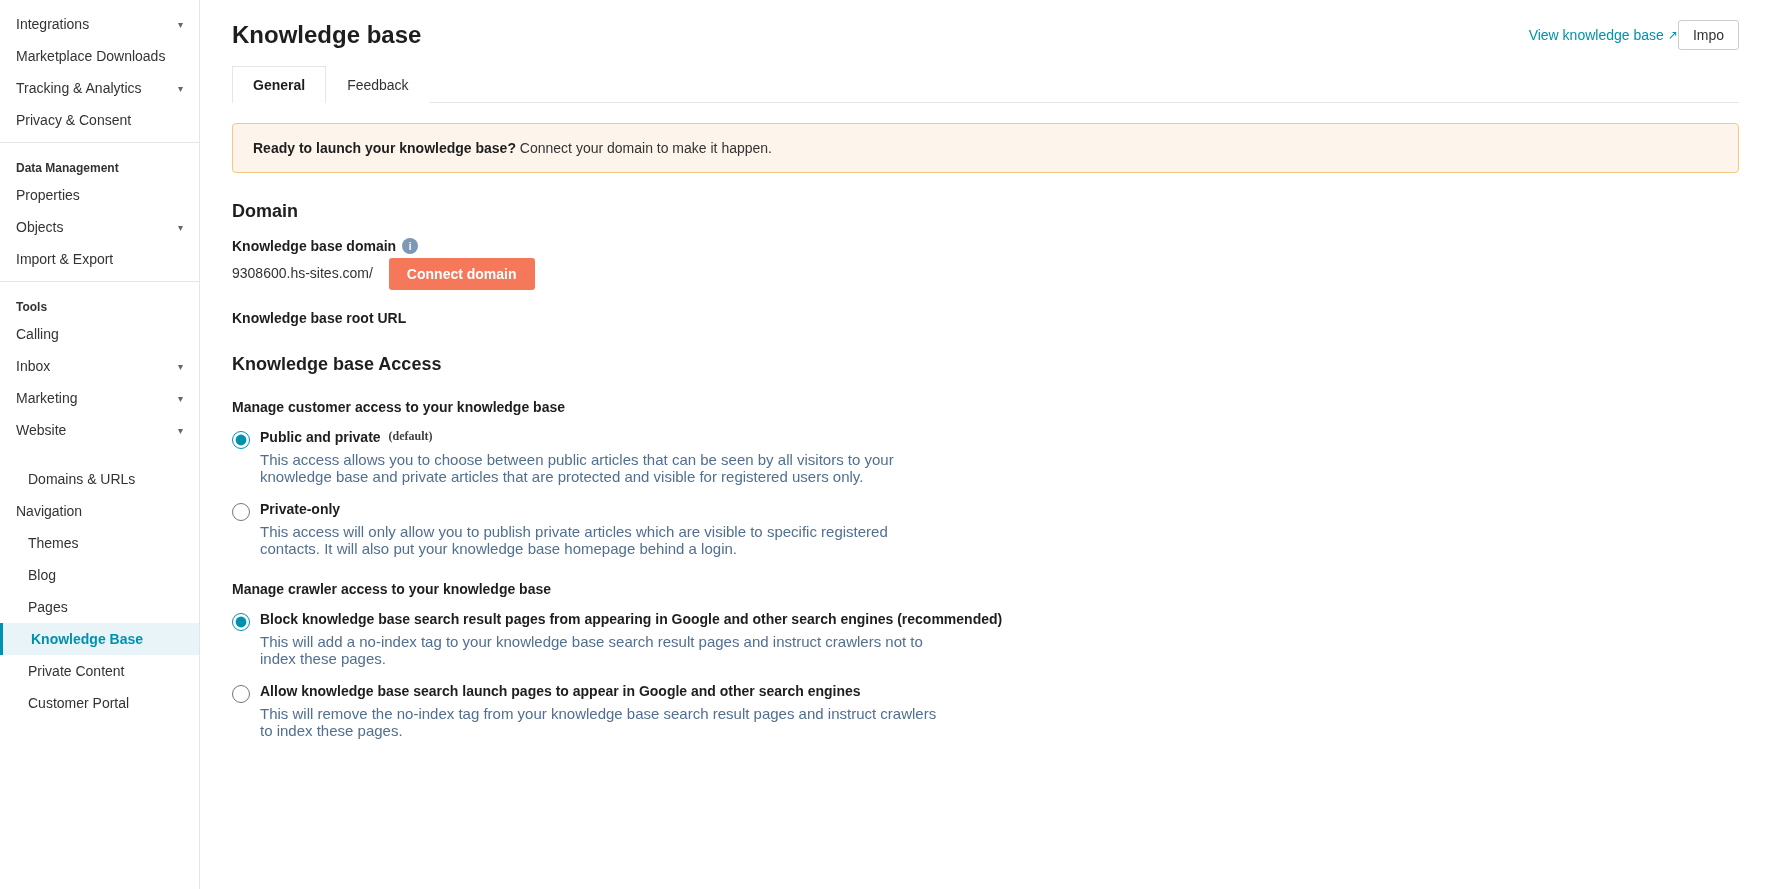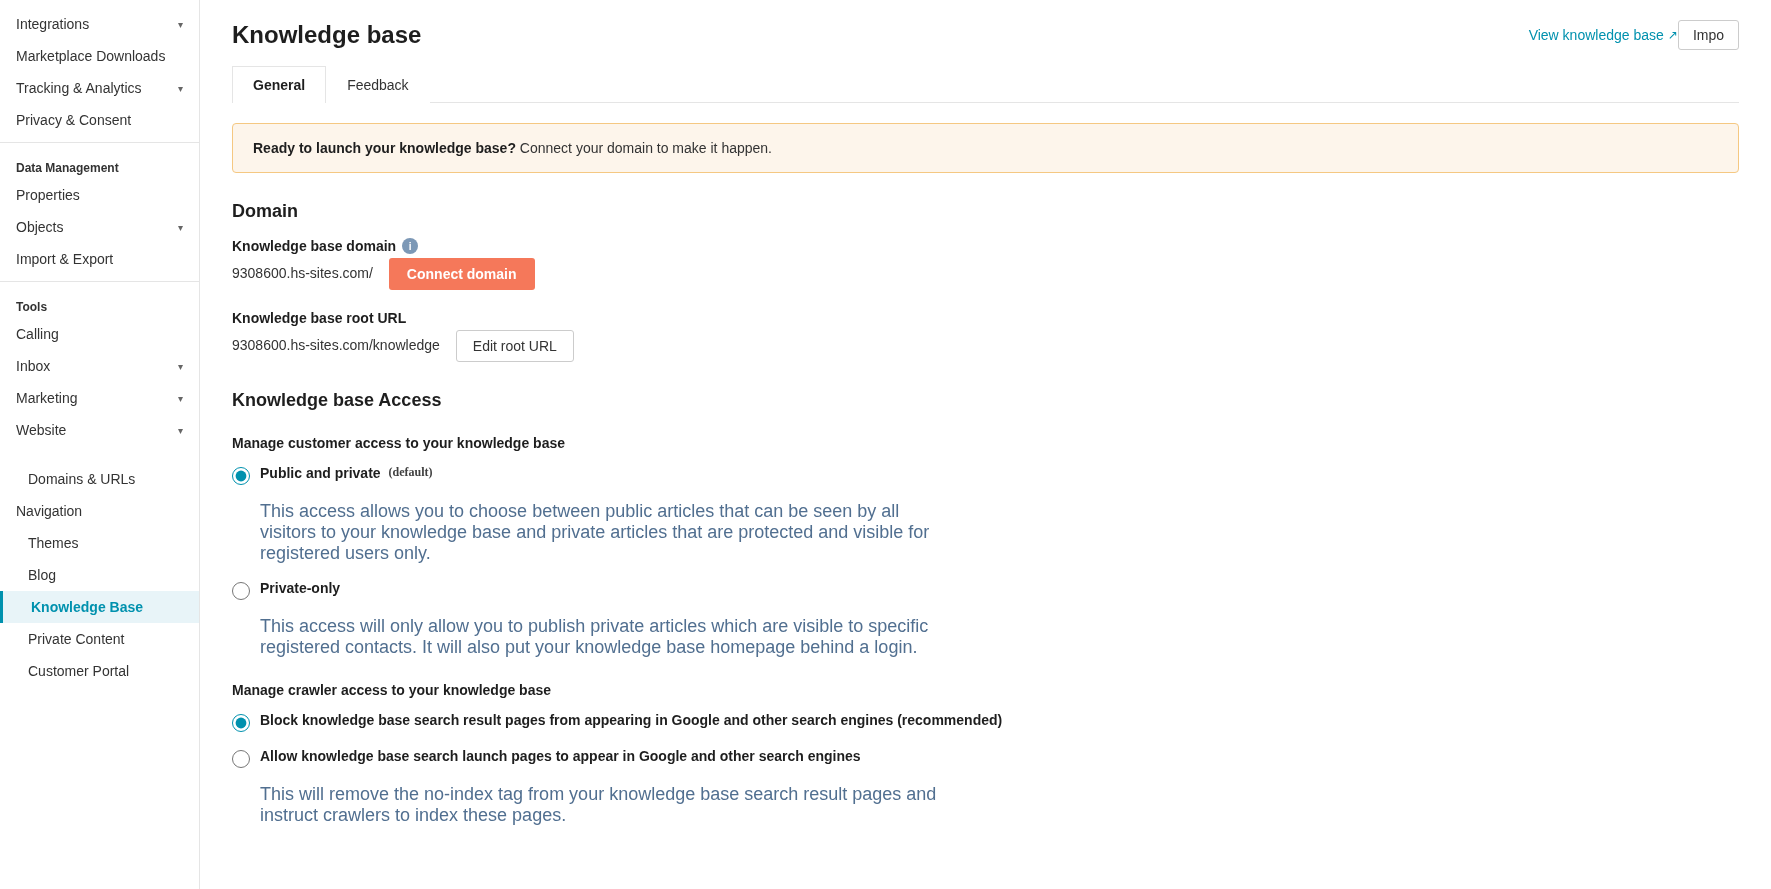--- a/index.html
+++ b/index.html
@@ -197,21 +197,21 @@
     }
     .radio-label-group { display: flex; flex-direction: column; }
     .radio-main-label { font-size: 14px; font-weight: 600; color: #1e1e1e; display: flex; align-items: flex-start; gap: 8px; }
     .badge-default {
       background: none;
       color: #404040;
       font-size: 12px;
       font-weight: 600;
       font-family: Liberation Serif, serif;
     }
-    .radio-description { font-size: 18px; color: #516f90; margin-top: 20px; max-width: 680px; }
+    .radio-description { font-size: 15px; color: #516f90; margin-top: 6px; max-width: 680px; }
 
     .subsection-label {
       font-size: 14px;
       font-weight: 600;
       color: #1e1e1e;
       margin: 24px 0 14px 0;
     }
 
     
     #main::-webkit-scrollbar { width: 8px; }
@@ -279,20 +279,23 @@
     <span>Domains &amp; URLs</span>
   </div>
   <div class="sidebar-item" style="padding-left: 16px;">
     <span>Navigation</span>
   </div>
   <div class="sidebar-item" style="padding-left: 28px;">
     <span>Themes</span>
   </div>
   <div class="sidebar-item" style="padding-left: 28px;">
     <span>Blog</span>
+  </div>
+  <div class="sidebar-item" style="padding-left: 28px;">
+    <span>Pages</span>
   </div>
   <div class="sidebar-item active" style="padding-left: 28px;">
     <span>Knowledge Base</span>
   </div>
   <div class="sidebar-item" style="padding-left: 28px;">
     <span>Private Content</span>
   </div>
   <div class="sidebar-item" style="padding-left: 28px;">
     <span>Customer Portal</span>
   </div>
@@ -336,24 +339,20 @@
         <span>Knowledge base domain</span>
         <span class="info-icon">i</span>
       </div>
       <div class="domain-row">
         <span class="field-value">9308600.hs-sites.com/</span>
         <button class="connect-button">Connect domain</button>
       </div>
 
       <div class="field-label">
         <span>Knowledge base root URL</span>
-      </div>
-      <div class="domain-row">
-        <span class="field-value">9308600.hs-sites.com/knowledge</span>
-        <button class="edit-button">Edit root URL</button>
       </div>
     </div>
 
     <div class="section">
       <div class="section-title">Knowledge base Access</div>
 
       <div class="subsection-label">Manage customer access to your knowledge base</div>
 
       <div class="radio-group">
 
@@ -382,20 +381,21 @@
       <div class="subsection-label">Manage crawler access to your knowledge base</div>
 
       <div class="radio-group">
 
         <div class="radio-option">
           <input type="radio" name="crawler-access" id="block-crawlers" checked="" style="">
           <div class="radio-label-group">
             <label class="radio-main-label" for="block-crawlers">
               <span>Block knowledge base search result pages from appearing in Google and other search engines (recommended)</span>
             </label>
+            <div class="radio-description">This will add a no-index tag to your knowledge base search result pages and instruct crawlers not to index these pages.</div>
           </div>
         </div>
 
         <div class="radio-option">
           <input type="radio" name="crawler-access" id="allow-crawlers" style="">
           <div class="radio-label-group">
             <label class="radio-main-label" for="allow-crawlers">
               <span>Allow knowledge base search launch pages to appear in Google and other search engines</span>
             </label>
             <div class="radio-description">This will remove the no-index tag from your knowledge base search result pages and instruct crawlers to index these pages.</div>

